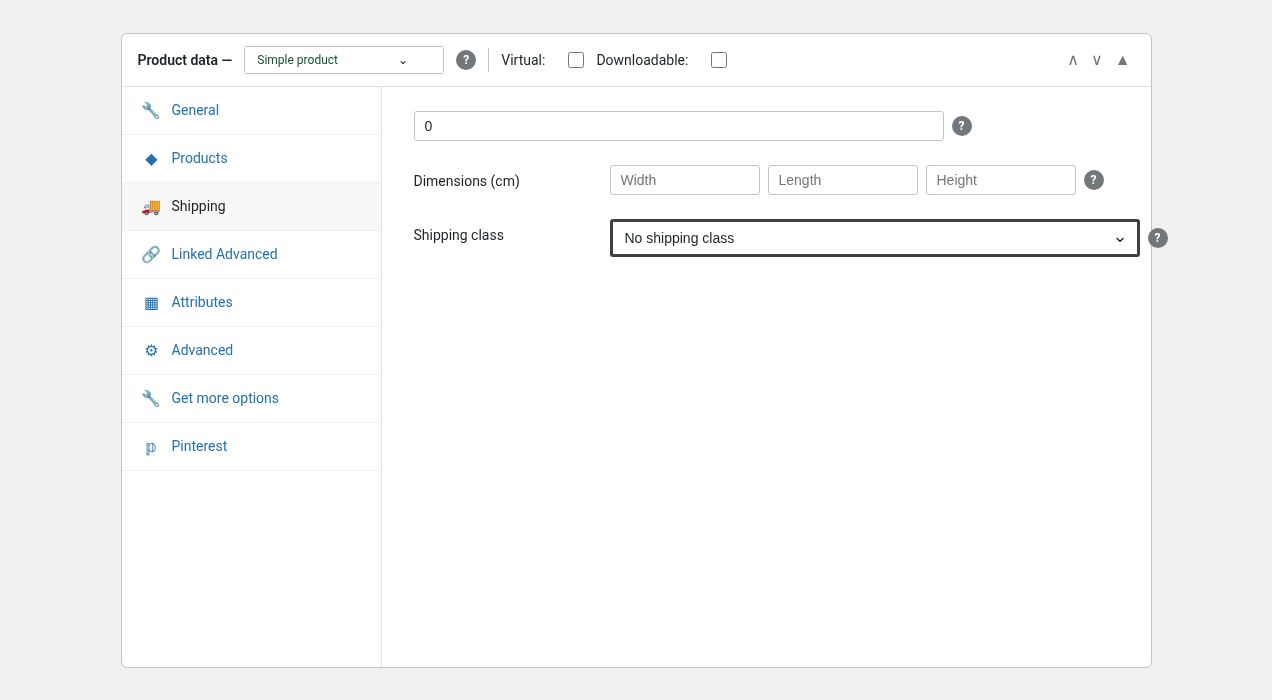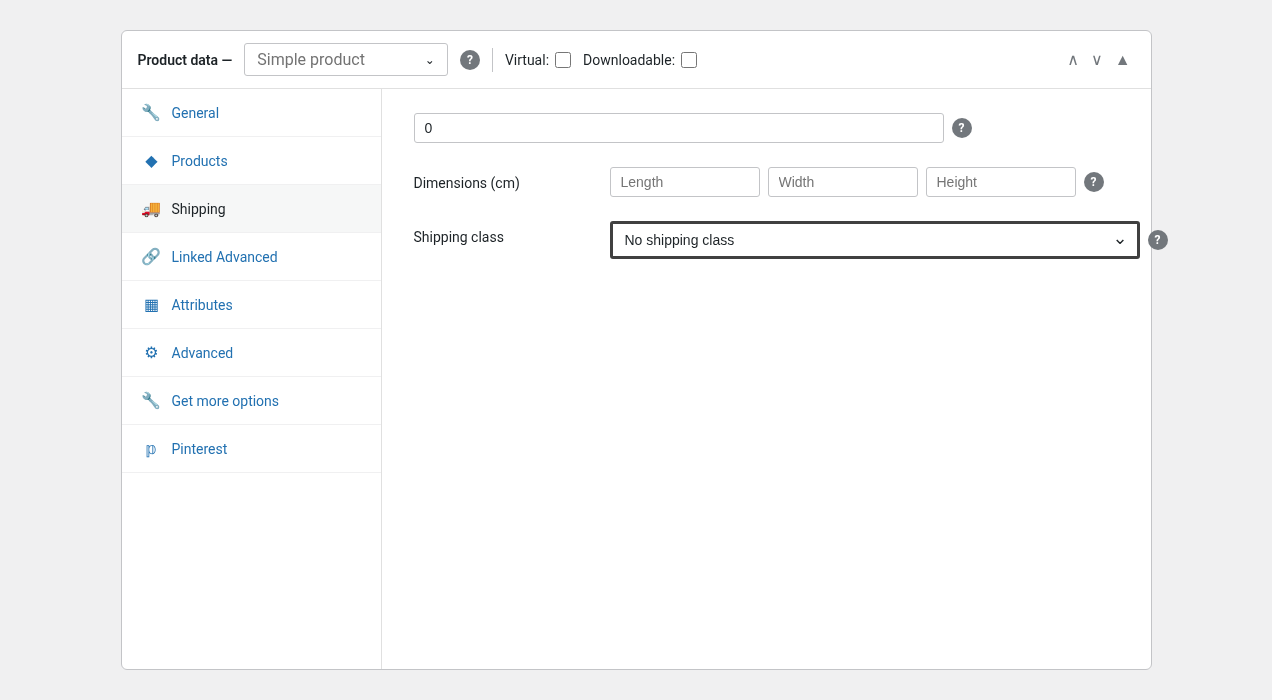--- a/index.html
+++ b/index.html
@@ -37,22 +37,22 @@
       align-items: center;
       border: 1px solid #c3c4c7;
       border-radius: 3px;
       padding: 6px 12px;
       background: #fff;
       cursor: pointer;
       gap: 60px;
       min-width: 200px;
     }
     .product-type-select span {
-      font-size: 16px;
-      color: #737373;
+      font-size: 12px;
+      color: #14532d;
     }
     .product-type-select .chevron {
       font-size: 12px;
       color: #1d2327;
     }
     .help-icon {
       width: 20px;
       height: 20px;
       border-radius: 50%;
       background: #72777c;
@@ -66,21 +66,21 @@
       flex-shrink: 0;
     }
     .separator {
       width: 1px;
       height: 24px;
       background: #c3c4c7;
     }
     .checkbox-group {
       display: flex;
       align-items: center;
-      gap: 6px;
+      gap: 23px;
       font-size: 14px;
       color: #1d2327;
     }
     .checkbox-group input[type="checkbox"] {
       width: 16px;
       height: 16px;
       cursor: pointer;
     }
     .spacer { flex: 1; }
     .panel-controls {
@@ -273,22 +273,22 @@
       <div class="form-row">
         <div class="form-control-group">
           <input type="text" class="form-input weight-input" value="0" style="">
           <div class="help-icon">?</div>
         </div>
       </div>
 
       <div class="form-row">
         <label class="form-label">Dimensions (cm)</label>
         <div class="form-control-group">
+          <input type="text" class="form-input dim-input" placeholder="Width" style="">
           <input type="text" class="form-input dim-input" placeholder="Length" style="">
-          <input type="text" class="form-input dim-input" placeholder="Width" style="">
           <input type="text" class="form-input dim-input" placeholder="Height" style="">
           <div class="help-icon">?</div>
         </div>
       </div>
 
       <div class="form-row">
         <label class="form-label">Shipping class</label>
         <div class="form-control-group">
           <div class="select-wrapper">
             <select>

